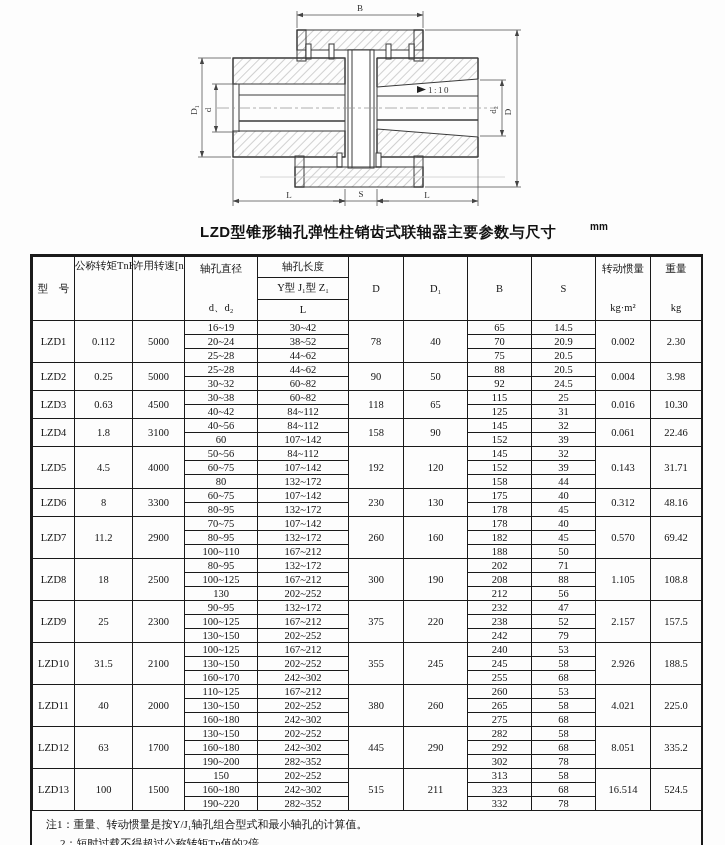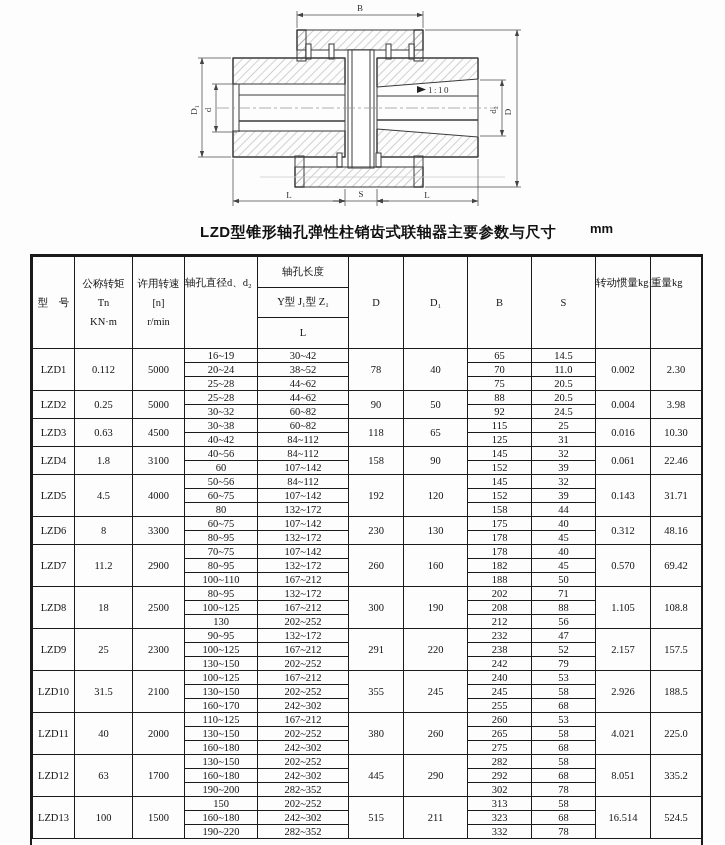--- a/index.html
+++ b/index.html
@@ -3,29 +3,29 @@
 <meta charset="utf-8">
 <style>
   html,body{margin:0;padding:0;background:#fff;}
   .page{position:relative;width:725px;height:845px;background:#fdfdfd;overflow:hidden;
         font-family:"Liberation Serif","DejaVu Serif",serif;color:#111;}
   .diagram{position:absolute;left:165px;top:0;width:400px;height:215px;}
   .title-row{position:absolute;top:219px;left:0;width:725px;height:22px;}
   .doc-title{position:absolute;left:200px;top:4px;font-family:"Liberation Sans","DejaVu Sans",sans-serif;
         font-weight:bold;font-size:15px;letter-spacing:0.5px;white-space:nowrap;}
   .unit{position:absolute;left:590px;top:2px;font-family:"Liberation Sans","DejaVu Sans",sans-serif;
-        font-weight:bold;font-size:13px;}
+        font-weight:bold;font-size:10px;}
   .table-wrap{position:absolute;left:30px;top:254px;width:669px;
         border:2px solid #1a1a1a;border-bottom:3px solid #111;}
   table{border-collapse:collapse;width:100%;table-layout:fixed;}
   th,td{border:1px solid #1a1a1a;padding:0;text-align:center;font-weight:normal;
         font-size:10.5px;line-height:12px;overflow:hidden;white-space:nowrap;}
   thead th{height:19px;}
-  th .stack{display:flex;flex-direction:column;justify-content:space-around;height:57px;}
-  th .spread{display:flex;flex-direction:row;justify-content:flex-start;height:51px;padding:20px 0;}
+  th .stack{display:flex;flex-direction:row;justify-content:space-around;height:57px;}
+  th .spread{display:flex;flex-direction:column;justify-content:space-between;height:51px;padding:6px 0;}
   tbody td{height:13px;}
   td.grp{vertical-align:middle;}
   .notes{padding:4px 0 6px 14px;font-size:11px;line-height:1.75;text-align:left;}
   .notes div{white-space:nowrap;}
   .note-2{padding-left:14px;}
   svg text{font-family:"Liberation Serif","DejaVu Serif",serif;font-size:9px;fill:#333;}
 </style>
 </head>
 <body>
 
@@ -217,21 +217,21 @@
             <td rowspan="3" class="grp">40</td>
             <td>65</td>
             <td>14.5</td>
             <td rowspan="3" class="grp">0.002</td>
             <td rowspan="3" class="grp">2.30</td>
           </tr>
           <tr>
             <td>20~24</td>
             <td>38~52</td>
             <td>70</td>
-            <td>11.0</td>
+            <td>20.9</td>
           </tr>
           <tr>
             <td>25~28</td>
             <td>44~62</td>
             <td>75</td>
             <td>20.5</td>
           </tr>
           <tr>
             <td rowspan="2" class="grp">LZD2</td>
             <td rowspan="2" class="grp">0.25</td>
@@ -382,21 +382,21 @@
             <td>202~252</td>
             <td>212</td>
             <td>56</td>
           </tr>
           <tr>
             <td rowspan="3" class="grp">LZD9</td>
             <td rowspan="3" class="grp">25</td>
             <td rowspan="3" class="grp">2300</td>
             <td>90~95</td>
             <td>132~172</td>
-            <td rowspan="3" class="grp">291</td>
+            <td rowspan="3" class="grp">375</td>
             <td rowspan="3" class="grp">220</td>
             <td>232</td>
             <td>47</td>
             <td rowspan="3" class="grp">2.157</td>
             <td rowspan="3" class="grp">157.5</td>
           </tr>
           <tr>
             <td>100~125</td>
             <td>167~212</td>
             <td>238</td>
@@ -504,16 +504,17 @@
           </tr>
           <tr>
             <td>190~220</td>
             <td>282~352</td>
             <td>332</td>
             <td>78</td>
           </tr>
         </tbody>
     </table>
     <div class="notes">
+      <div class="note-1">注1：重量、转动惯量是按Y/J₁轴孔组合型式和最小轴孔的计算值。</div>
       <div class="note-2">2：短时过载不得超过公称转矩Tn值的2倍。</div>
     </div>
   </div>
 </div>
 
 </body></html>

